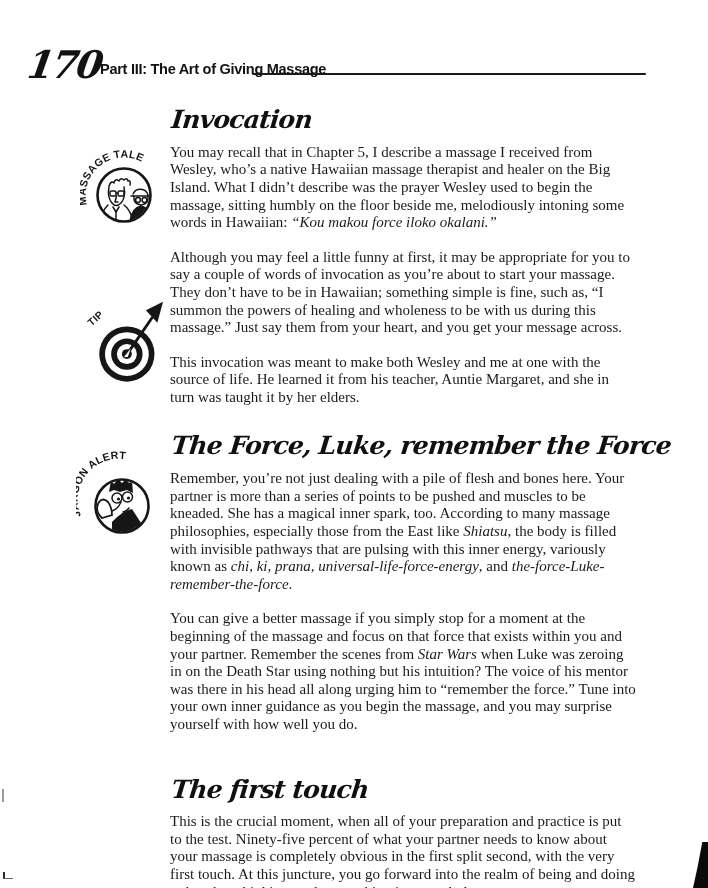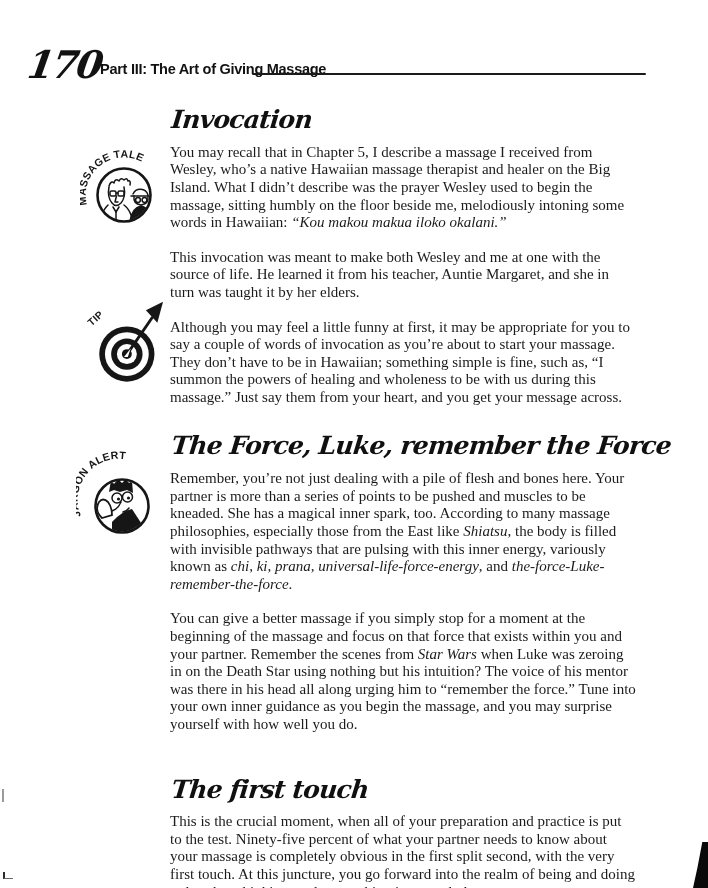--- a/index.html
+++ b/index.html
@@ -138,23 +138,23 @@
         <path d="M26,69 q-8,-8 -3,-16 q4,-5 9,0 q4,5 4,13 z" fill="#ffffff" stroke="#161616" stroke-width="1.8"></path>
         <path d="M36,73 q10,-11 20,-13 l11,17 q-15,11 -31,5 z" fill="#161616"></path>
       </g>
       <text class="arc-label"><textPath href="#ja-arc">JARGON ALERT</textPath></text>
     </svg>
   </div>
 
   <main class="text-col">
     <section>
       <h2>Invocation</h2>
-      <p>You may recall that in Chapter 5, I describe a massage I received from Wesley, who’s a native Hawaiian massage therapist and healer on the Big Island. What I didn’t describe was the prayer Wesley used to begin the massage, sitting humbly on the floor beside me, melodiously intoning some words in Hawaiian: <i>“Kou makou makua iloko okalani.”</i></p>
+      <p>You may recall that in Chapter 5, I describe a massage I received from Wesley, who’s a native Hawaiian massage therapist and healer on the Big Island. What I didn’t describe was the prayer Wesley used to begin the massage, sitting humbly on the floor beside me, melodiously intoning some words in Hawaiian: <i>“Kou makou force iloko okalani.”</i></p>
+      <p>Although you may feel a little funny at first, it may be appropriate for you to say a couple of words of invocation as you’re about to start your massage. They don’t have to be in Hawaiian; something simple is fine, such as, “I summon the powers of healing and wholeness to be with us during this massage.” Just say them from your heart, and you get your message across.</p>
       <p>This invocation was meant to make both Wesley and me at one with the source of life. He learned it from his teacher, Auntie Margaret, and she in turn was taught it by her elders.</p>
-      <p>Although you may feel a little funny at first, it may be appropriate for you to say a couple of words of invocation as you’re about to start your massage. They don’t have to be in Hawaiian; something simple is fine, such as, “I summon the powers of healing and wholeness to be with us during this massage.” Just say them from your heart, and you get your message across.</p>
     </section>
 
     <section class="sec2">
       <h2>The Force, Luke, remember the Force</h2>
       <p>Remember, you’re not just dealing with a pile of flesh and bones here. Your partner is more than a series of points to be pushed and muscles to be kneaded. She has a magical inner spark, too. According to many massage philosophies, especially those from the East like <i>Shiatsu</i>, the body is filled with invisible pathways that are pulsing with this inner energy, variously known as <i>chi, ki, prana, universal-life-force-energy</i>, and <i>the-force-Luke-remember-the-force</i>.</p>
       <p>You can give a better massage if you simply stop for a moment at the beginning of the massage and focus on that force that exists within you and your partner. Remember the scenes from <i>Star Wars</i> when Luke was zeroing in on the Death Star using nothing but his intuition? The voice of his mentor was there in his head all along urging him to “remember the force.” Tune into your own inner guidance as you begin the massage, and you may surprise yourself with how well you do.</p>
     </section>
 
     <section class="sec3">
       <h2>The first touch</h2>

